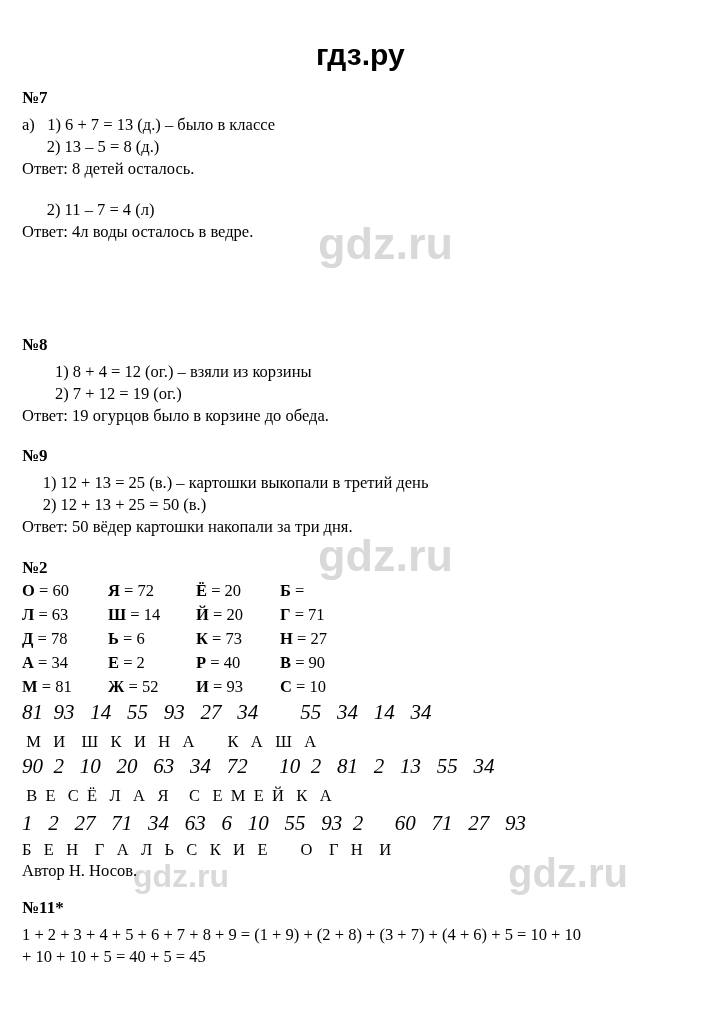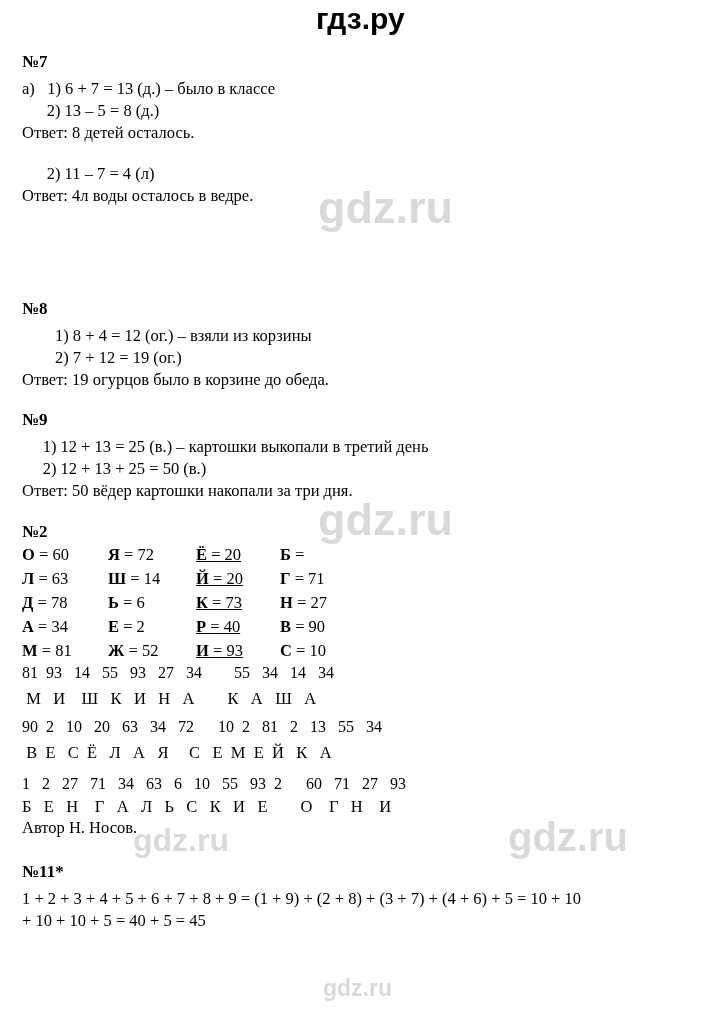--- a/index.html
+++ b/index.html
@@ -12,20 +12,21 @@
     background: #ffffff;
     font-family: "Liberation Serif", serif;
     color: #000000;
     position: relative;
     overflow: hidden;
   }
   .page {
     position: relative;
     width: 720px;
     height: 714px;
+    margin-top: 36px;
   }
   
   .wm {
     position: absolute;
     font-family: "Liberation Sans", sans-serif;
     font-weight: bold;
     color: #d9d9d9;
     white-space: nowrap;
     user-select: none;
     z-index: 5;
@@ -75,28 +76,29 @@
     top: 545px;
     border-collapse: collapse;
     font-size: 16.5px;
   }
   .codes td {
     padding: 0 0 4px 0;
     white-space: pre;
   }
   .codes td.c0 { width: 86px; }
   .codes td.c1 { width: 88px; }
-  .codes td.c2 { width: 84px; text-decoration: underline; }
+  .codes td.c2 { width: 84px; }
   .codes td.c3 { width: 80px; }
   .codes b { font-weight: bold; }
 
   .cipher-nums {
-    font-size: 16px;
-    white-space: pre;
-    margin: 0;
+    font-size: 21px;
+    white-space: pre;
+    margin: 0;
+    font-style: italic;
   }
   .cipher-letters {
     font-size: 16.5px;
     white-space: pre;
     margin: 0;
   }
 </style>
 </head>
 <body>
 

